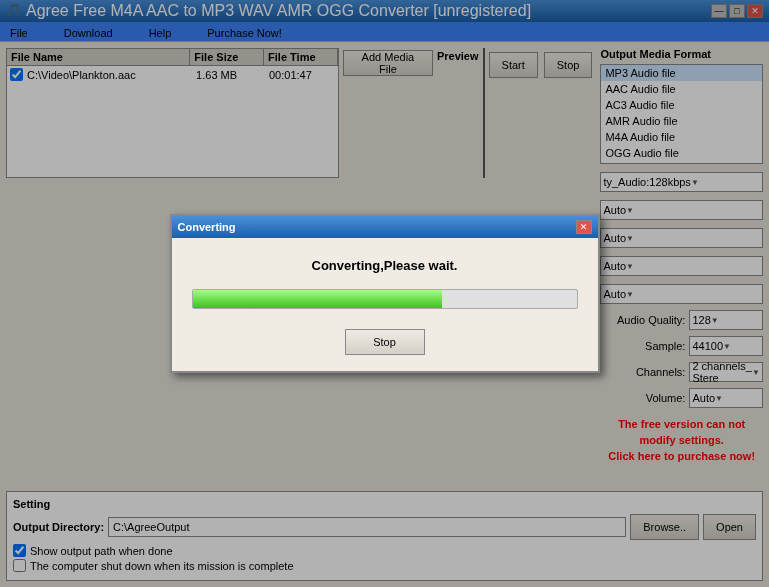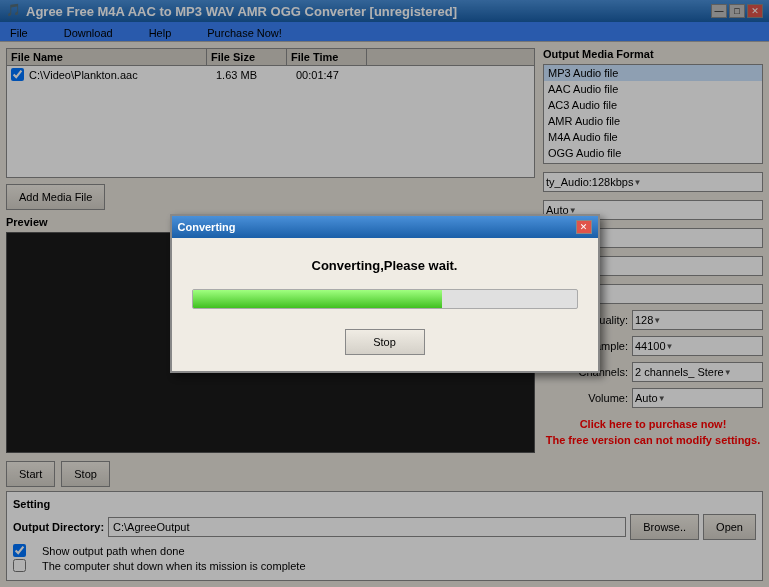--- a/index.html
+++ b/index.html
@@ -25,22 +25,22 @@
     .title-bar-left {
       display: flex;
       align-items: center;
       gap: 4px;
     }
     .title-icon {
       width: 16px;
       height: 16px;
     }
     .title-text {
-      font-size: 13px;
-      font-weight: bold;
+      font-size: 16px;
+      font-weight: normal;
     }
     .title-controls {
       display: flex;
       gap: 2px;
     }
     .title-btn {
       width: 16px;
       height: 14px;
       background: #c0c0c0;
       border: 1px solid #888;
@@ -84,21 +84,21 @@
     .top-area {
       display: flex;
       gap: 8px;
       flex: 1;
     }
 
     
     .left-panel {
       flex: 1;
       display: flex;
-      flex-direction: column;
+      flex-direction: row;
       gap: 4px;
     }
 
     
     .file-list-container {
       border: 1px solid #888;
       background: white;
       height: 130px;
       overflow-y: auto;
     }
@@ -250,21 +250,21 @@
       flex: 1;
       height: 20px;
       border: 1px solid #888;
       background: white;
       font-size: 11px;
       padding: 0 4px;
     }
     .checkbox-row {
       display: flex;
       align-items: center;
-      gap: 16px;
+      gap: 4px;
       margin-bottom: 2px;
     }
     .checkbox-label {
       font-size: 11px;
     }
 
     
     .modal-overlay {
       position: fixed;
       top: 0;
@@ -475,22 +475,22 @@
 
       <div class="settings-row">
         <span class="settings-label">Volume:</span>
         <div class="dropdown">
           <span>Auto</span>
           <span class="dropdown-arrow">▼</span>
         </div>
       </div>
 
       <div class="notice-area">
+        <div>The free version can not modify settings.</div>
         <div>Click here to purchase now!</div>
-        <div>The free version can not modify settings.</div>
       </div>
     </div>
   </div>
 
   <div class="bottom-area">
     <div class="setting-title">Setting</div>
     <div class="output-dir-row">
       <span class="output-dir-label">Output Directory:</span>
       <input type="text" class="output-dir-input" value="C:\AgreeOutput" style="">
       <button class="btn">Browse..</button>

